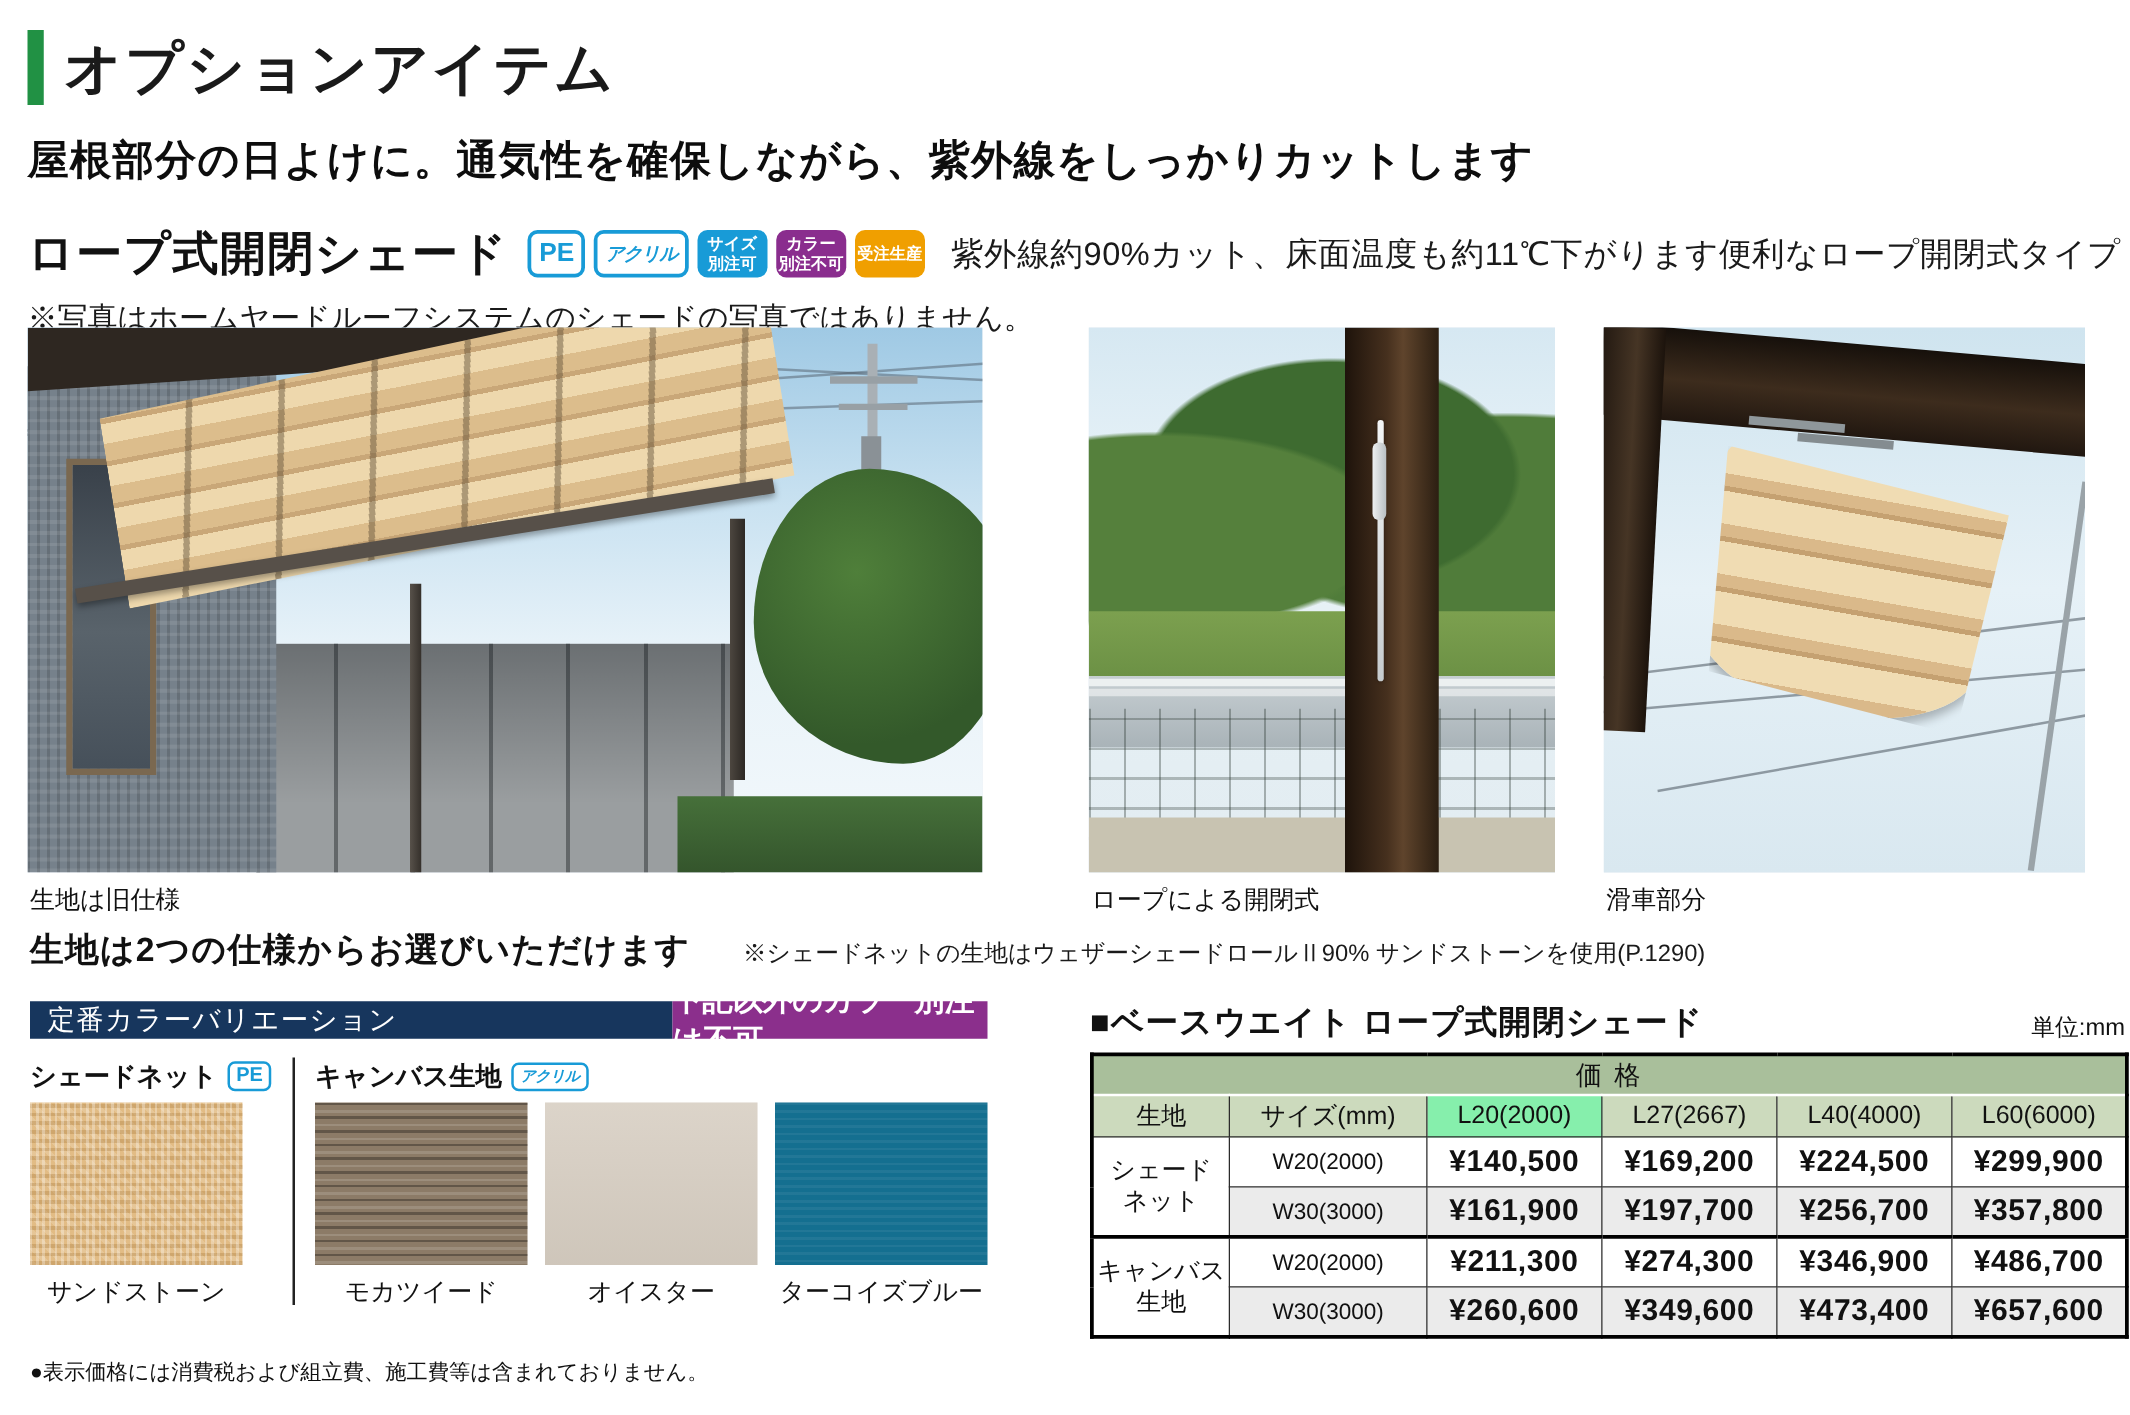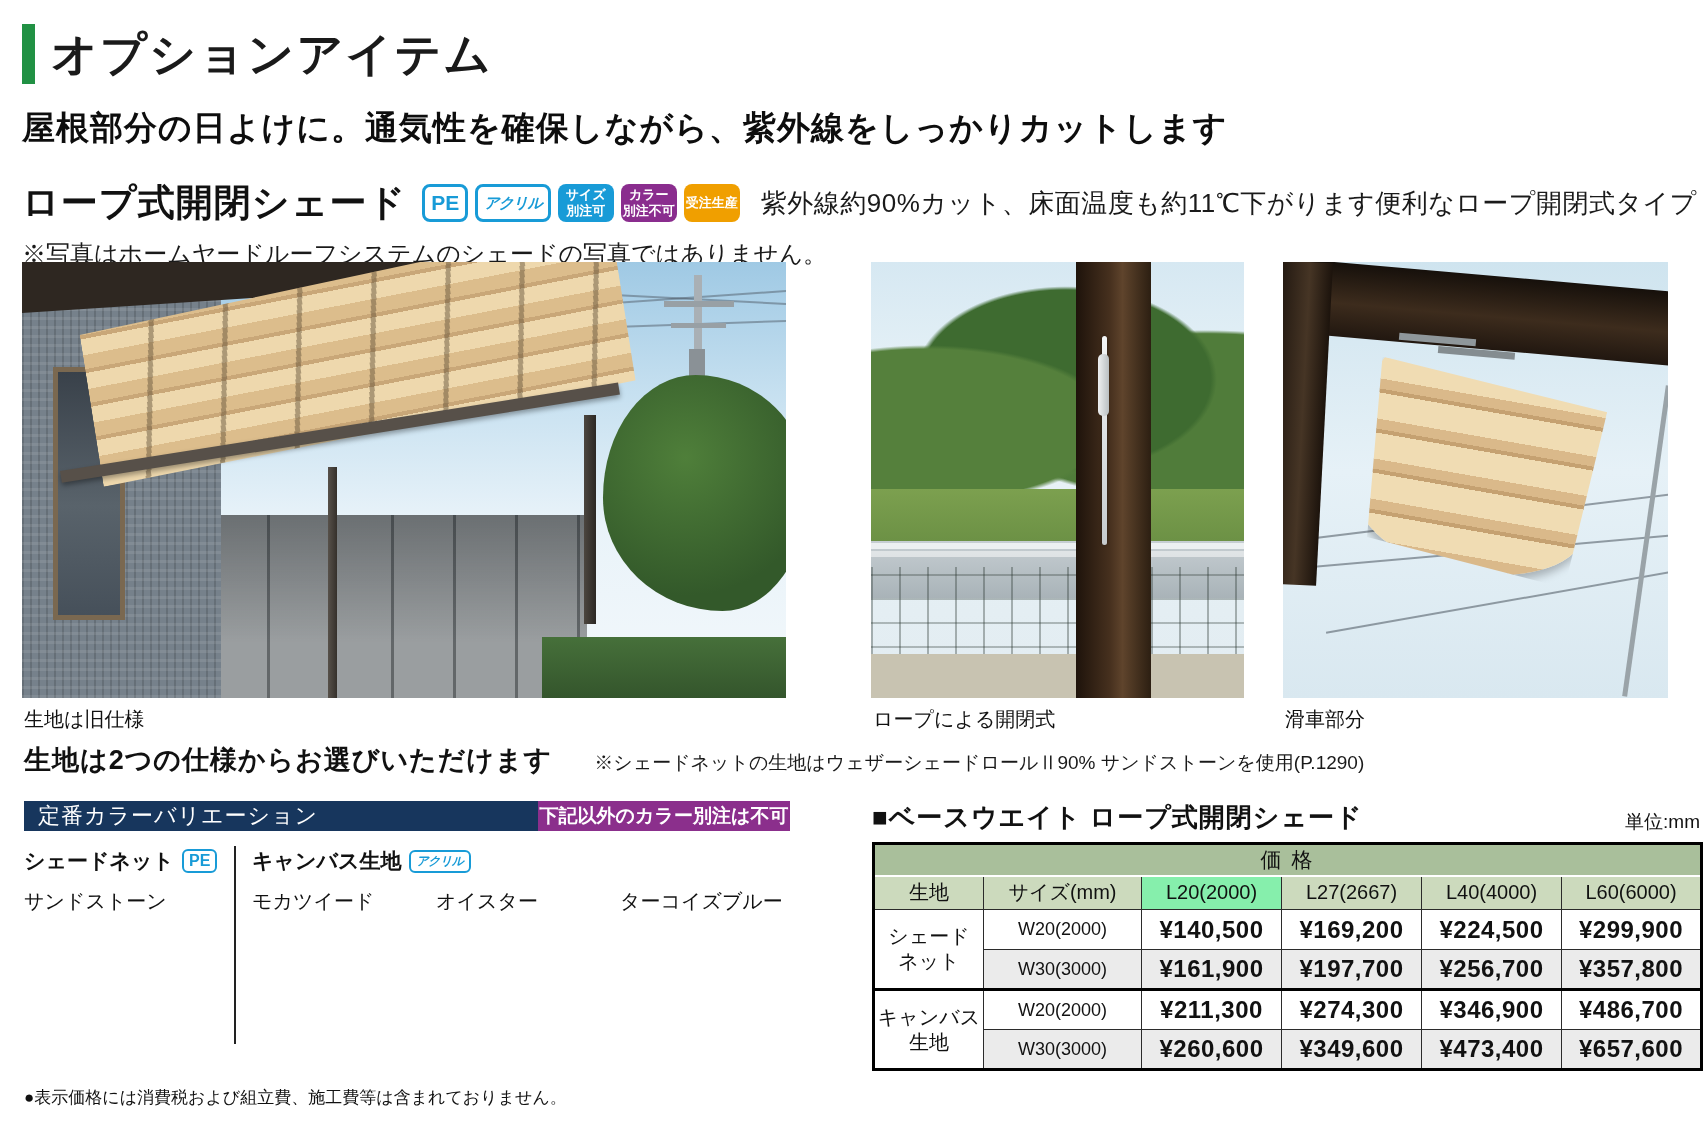--- a/index.html
+++ b/index.html
@@ -105,32 +105,32 @@
 
   
   .fabric-row { position:absolute; top:742px; left:24px; display:flex; align-items:baseline; }
   .fabric-heading { font-size:27px; font-weight:bold; letter-spacing:1px; }
   .fabric-note { font-size:19px; margin-left:42px; color:#1a1a1a; }
 
   
   .color-panel { position:absolute; top:801px; left:24px; width:766px; }
   .panel-header { display:flex; height:30px; }
   .panel-title { flex:1; color:#fff; font-size:22px; display:flex; align-items:center; padding-left:14px; letter-spacing:1px; }
-  .panel-badge { width:252px; color:#fff; font-size:19px; font-weight:bold; display:flex; align-items:center; justify-content:center; }
+  .panel-badge { width:252px; color:#fff; font-size:24px; font-weight:bold; display:flex; align-items:center; justify-content:center; }
   .panel-body { position:relative; margin-top:11px; height:206px; }
   .fab-group { position:absolute; top:0; }
   .g1 { left:0; width:204px; }
   .g2 { left:228px; right:0; width:538px; }
   .group-label-row { display:flex; align-items:center; height:38px; }
   .group-label { font-size:21px; font-weight:bold; margin-right:8px; }
   .chip { border:2px solid #189bd7; border-radius:6px; color:#189bd7; font-weight:bold; background:#fff;
           font-size:16px; padding:1px 5px; }
   .chip.slant { font-style:italic; font-size:12px; letter-spacing:-0.5px; }
   .v-divider { position:absolute; left:210px; top:4px; width:2px; height:198px; background:#222; }
-  .swatch-col { display:flex; flex-direction:row; width:170px; }
+  .swatch-col { display:flex; flex-direction:column; width:170px; }
   .g2 .swatch-row { display:flex; gap:14px; }
   .swatch { height:130px; margin-top:2px; }
   .sw-sand  { background-image:repeating-linear-gradient(90deg, rgba(255,255,255,.3) 0 2px, transparent 2px 5px),
               repeating-linear-gradient(0deg, rgba(178,133,72,.4) 0 3px, transparent 3px 7px),
               repeating-linear-gradient(45deg, rgba(255,255,255,.15) 0 4px, transparent 4px 9px); }
   .sw-mocha { background-image:repeating-linear-gradient(180deg, rgba(0,0,0,.3) 0 2px, transparent 2px 6px, rgba(255,255,255,.14) 6px 8px, transparent 8px 11px); }
   .sw-oyster{ background-image:linear-gradient(180deg, rgba(255,255,255,.12), rgba(0,0,0,.04)); }
   .sw-turq  { background-image:repeating-linear-gradient(180deg, rgba(255,255,255,.06) 0 2px, transparent 2px 6px); }
   .swatch-name { text-align:center; font-size:20px; margin-top:8px; }
 

